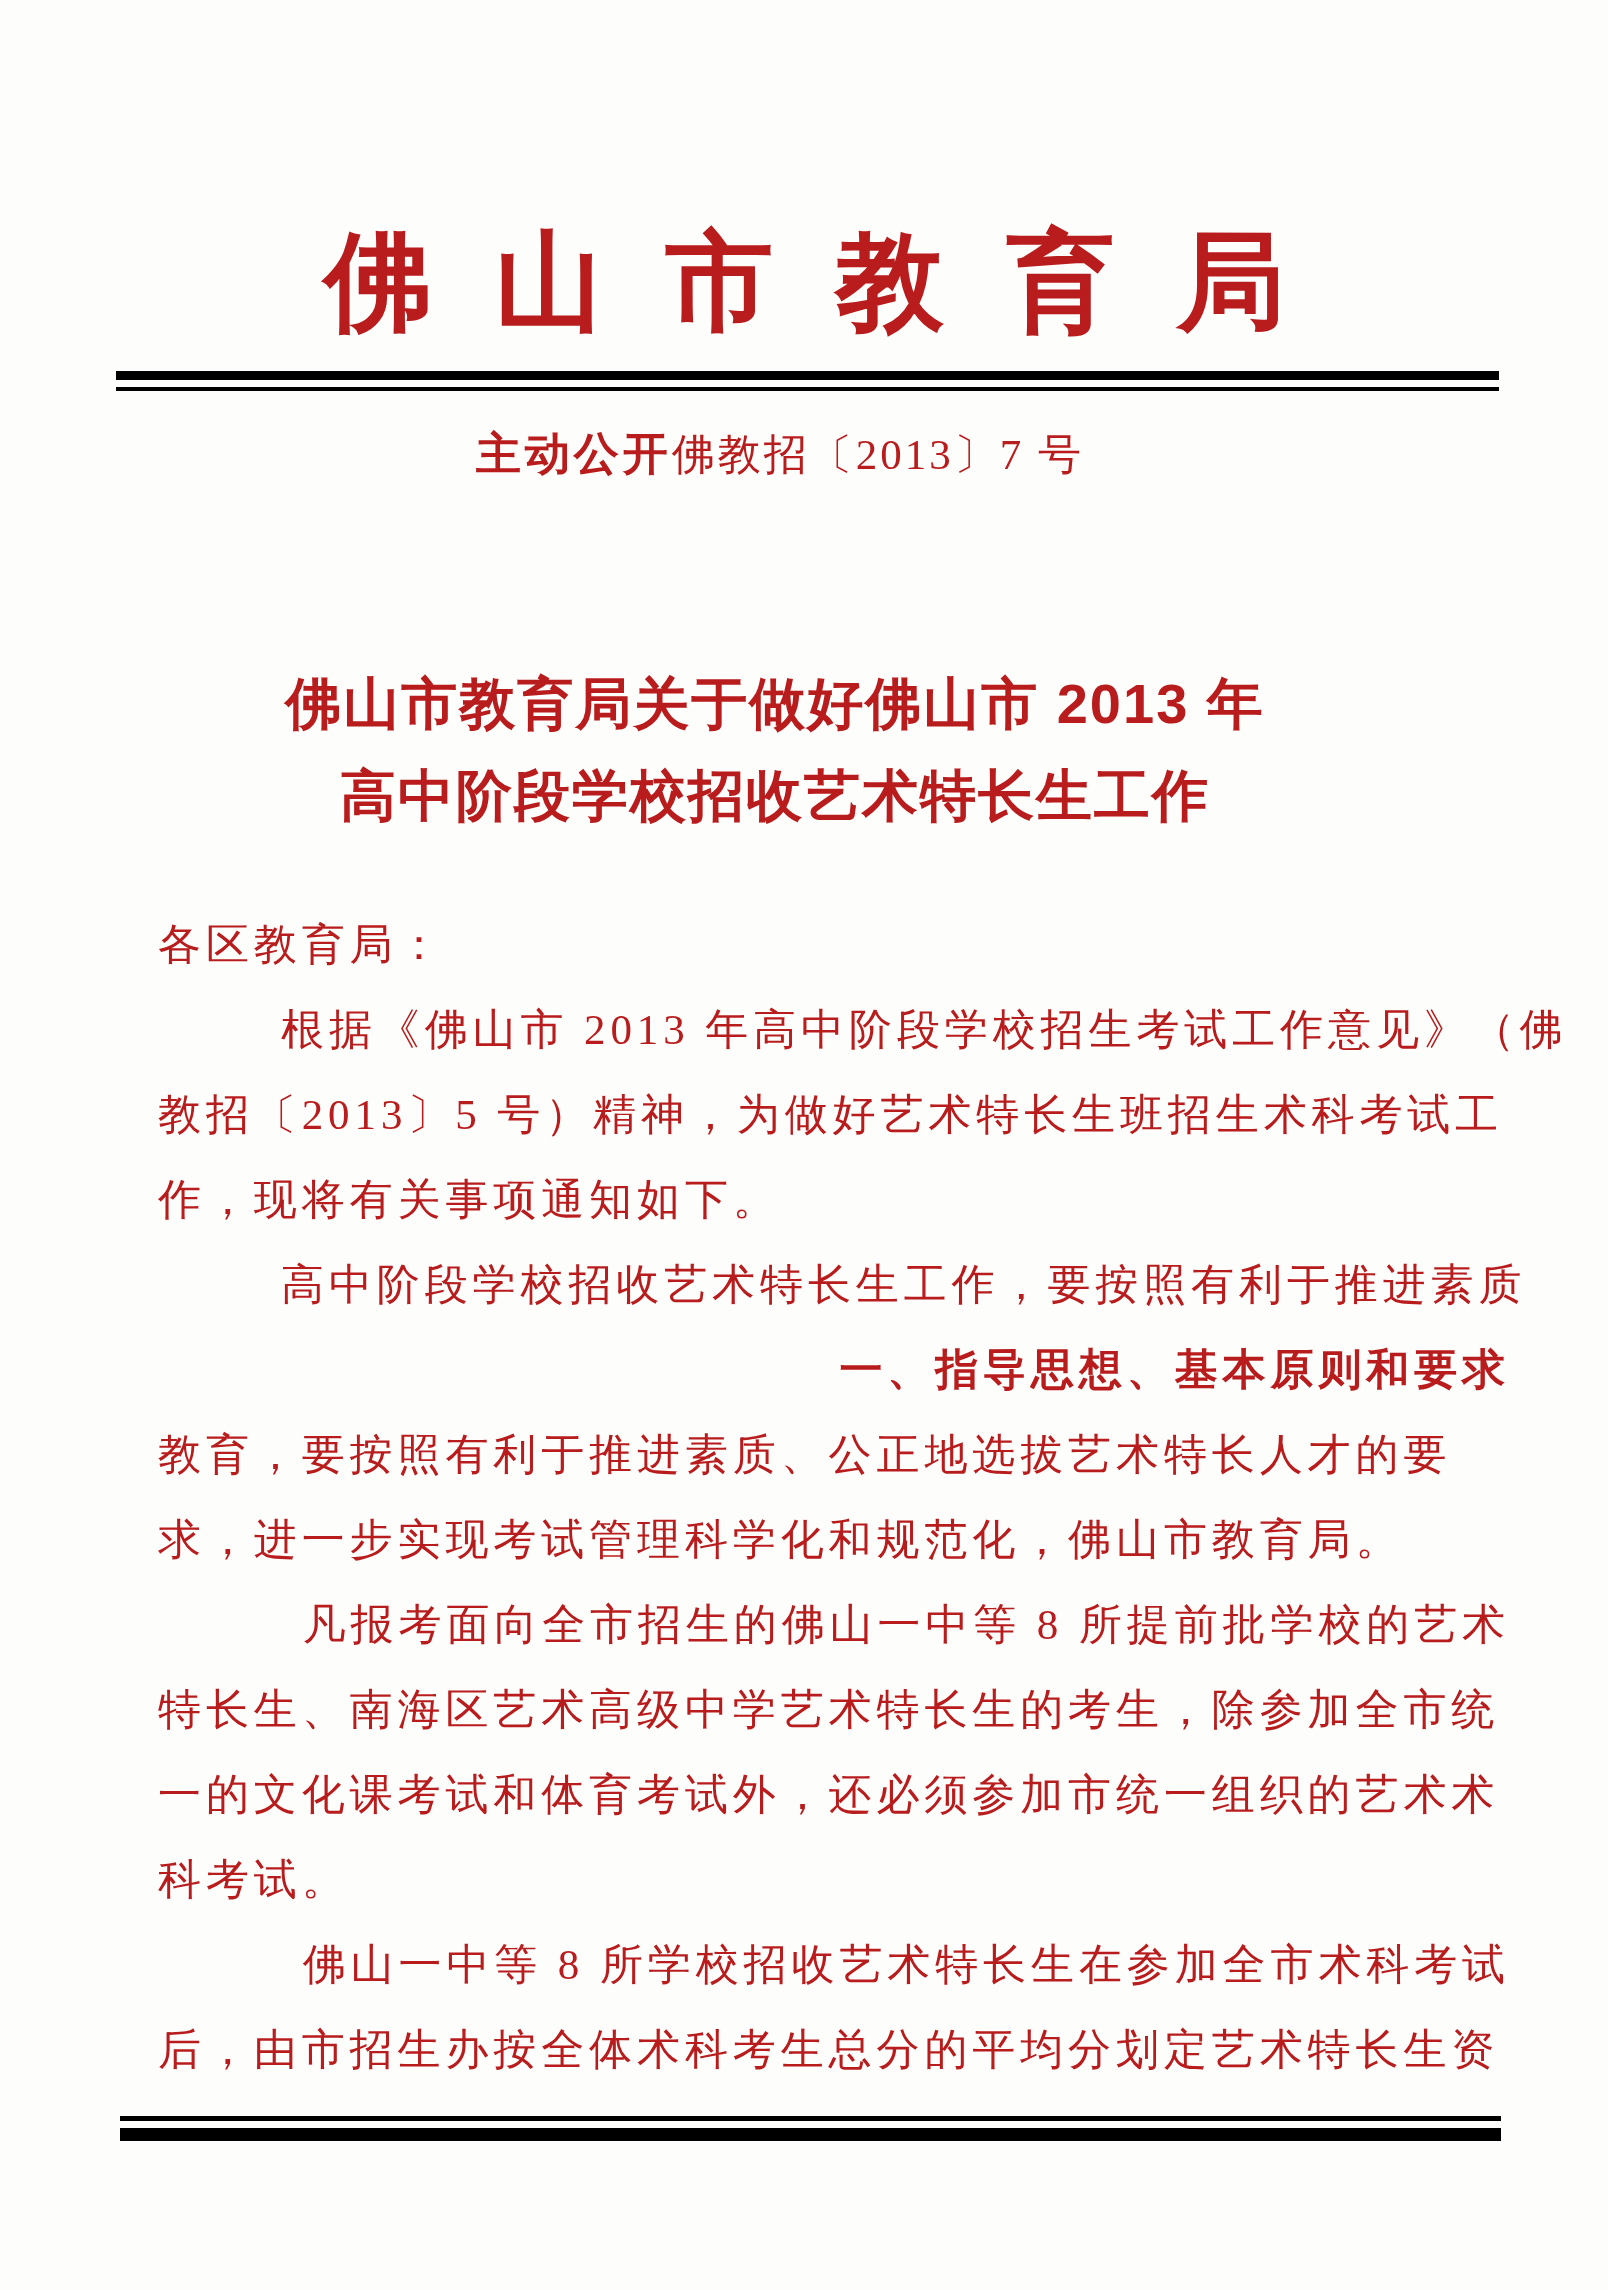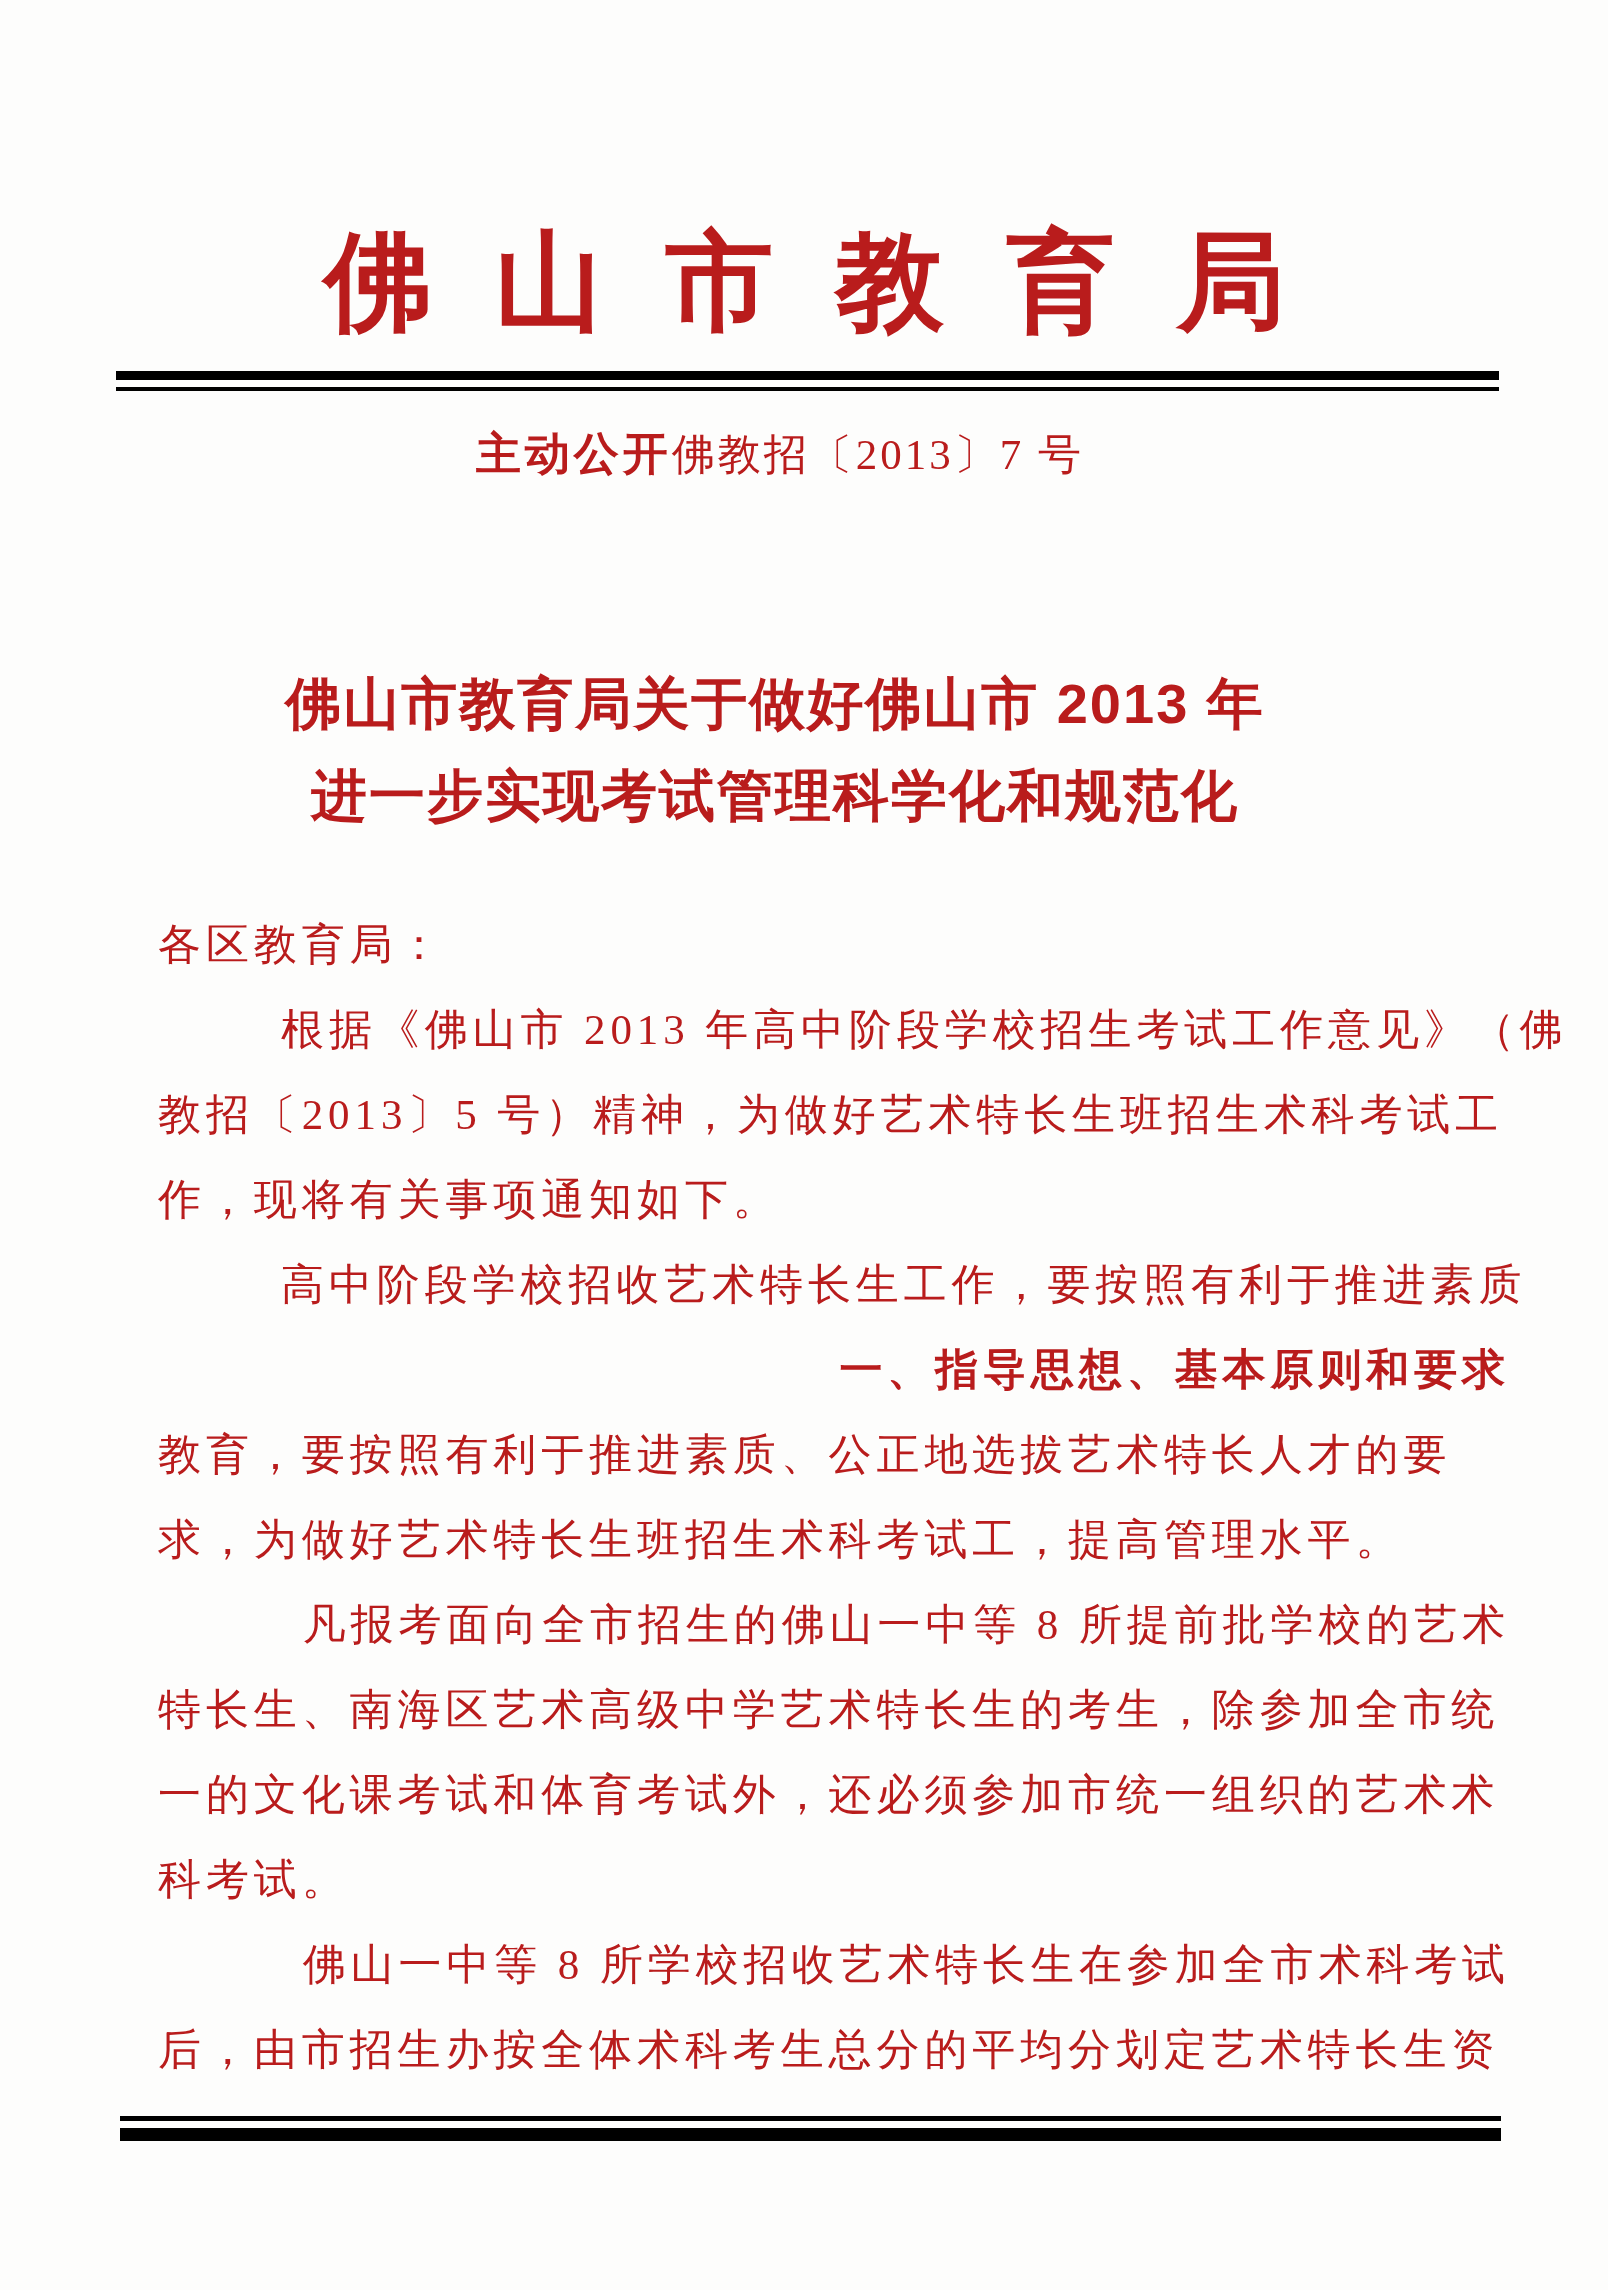--- a/index.html
+++ b/index.html
@@ -82,33 +82,33 @@
     <div class="thin"></div>
   </div>
 
   <div class="meta-row">
     <span class="disclosure">主动公开</span>
     <span class="doc-number">佛教招〔2013〕7 号</span>
   </div>
 
   <div class="doc-title">
     <div>佛山市教育局关于做好佛山市 2013 年</div>
-    <div>进一步实现考试管理科学化和规范化</div>
+    <div>高中阶段学校招收艺术特长生工作</div>
   </div>
 
   <div class="body-text">
     <div class="line">各区教育局：</div>
 
     <div class="line indent">根据《佛山市 2013 年高中阶段学校招生考试工作意见》（佛</div>
     <div class="line">教招〔2013〕5 号）精神，为做好艺术特长生班招生术科考试工</div>
     <div class="line">作，现将有关事项通知如下。</div>
     <div class="line indent">高中阶段学校招收艺术特长生工作，要按照有利于推进素质</div>
     <div class="line indent heading">一、指导思想、基本原则和要求</div>
     <div class="line">教育，要按照有利于推进素质、公正地选拔艺术特长人才的要</div>
-    <div class="line">求，为做好艺术特长生班招生术科考试工，提高管理水平。</div>
+    <div class="line">求，进一步实现考试管理科学化和规范化，佛山市教育局。</div>
     <div class="line indent">凡报考面向全市招生的佛山一中等 8 所提前批学校的艺术</div>
     <div class="line">特长生、南海区艺术高级中学艺术特长生的考生，除参加全市统</div>
     <div class="line">一的文化课考试和体育考试外，还必须参加市统一组织的艺术术</div>
     <div class="line">科考试。</div>
     <div class="line indent">佛山一中等 8 所学校招收艺术特长生在参加全市术科考试</div>
     <div class="line">后，由市招生办按全体术科考生总分的平均分划定艺术特长生资</div>
   </div>
 
   <div class="rule-bottom">
     <div class="thin"></div>

